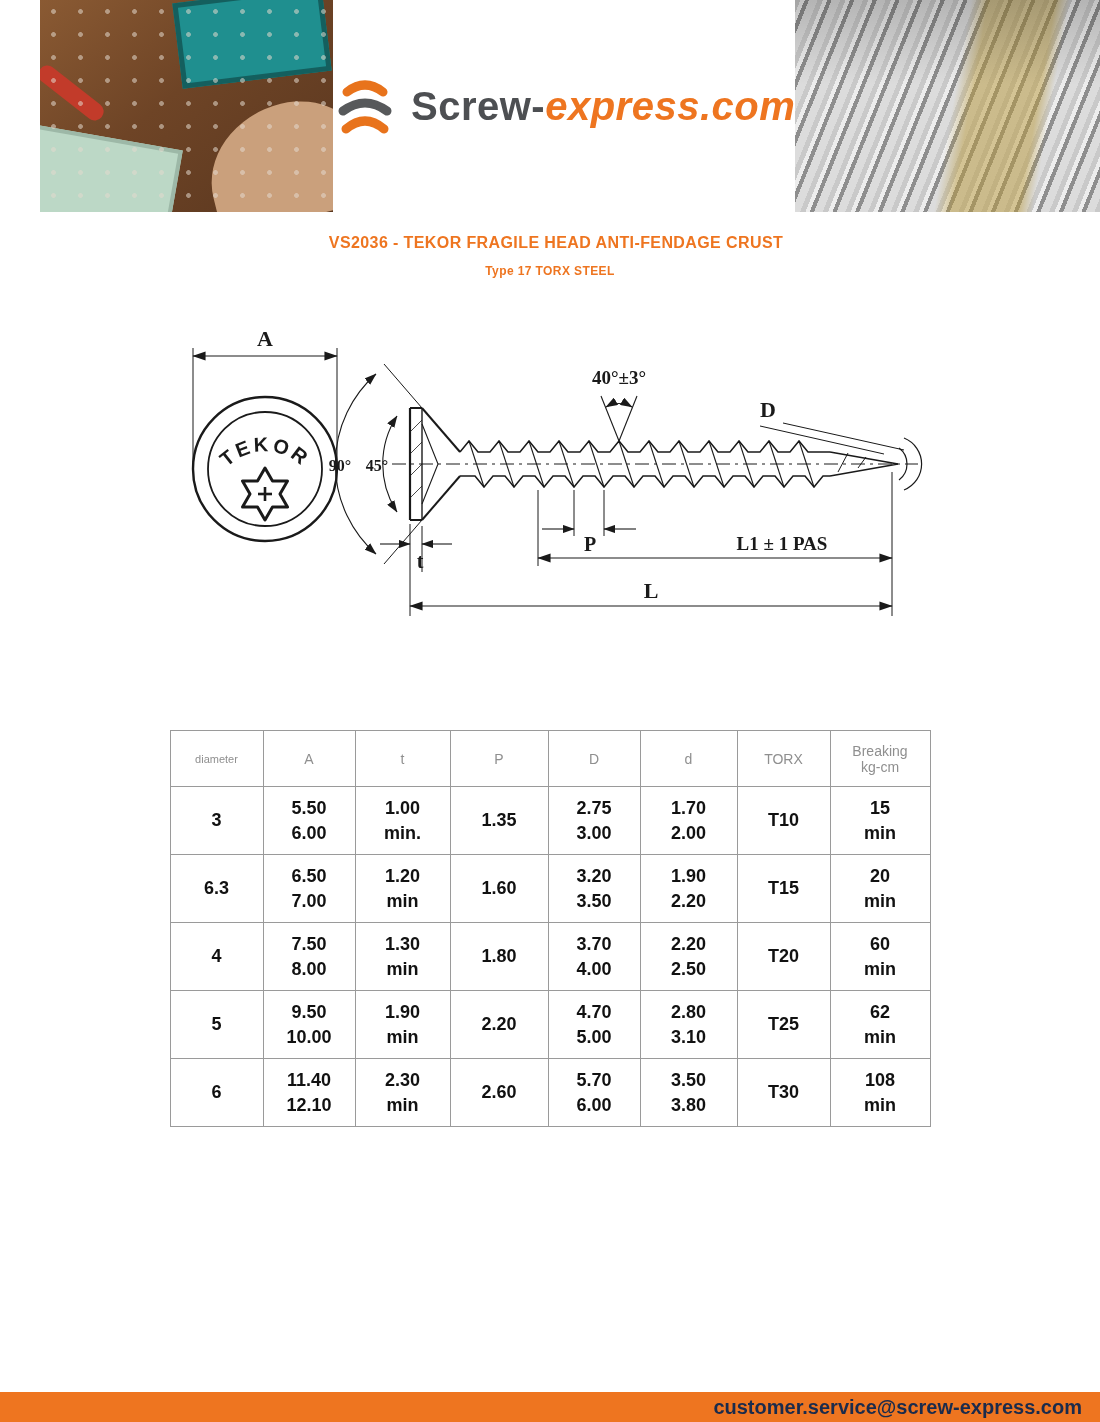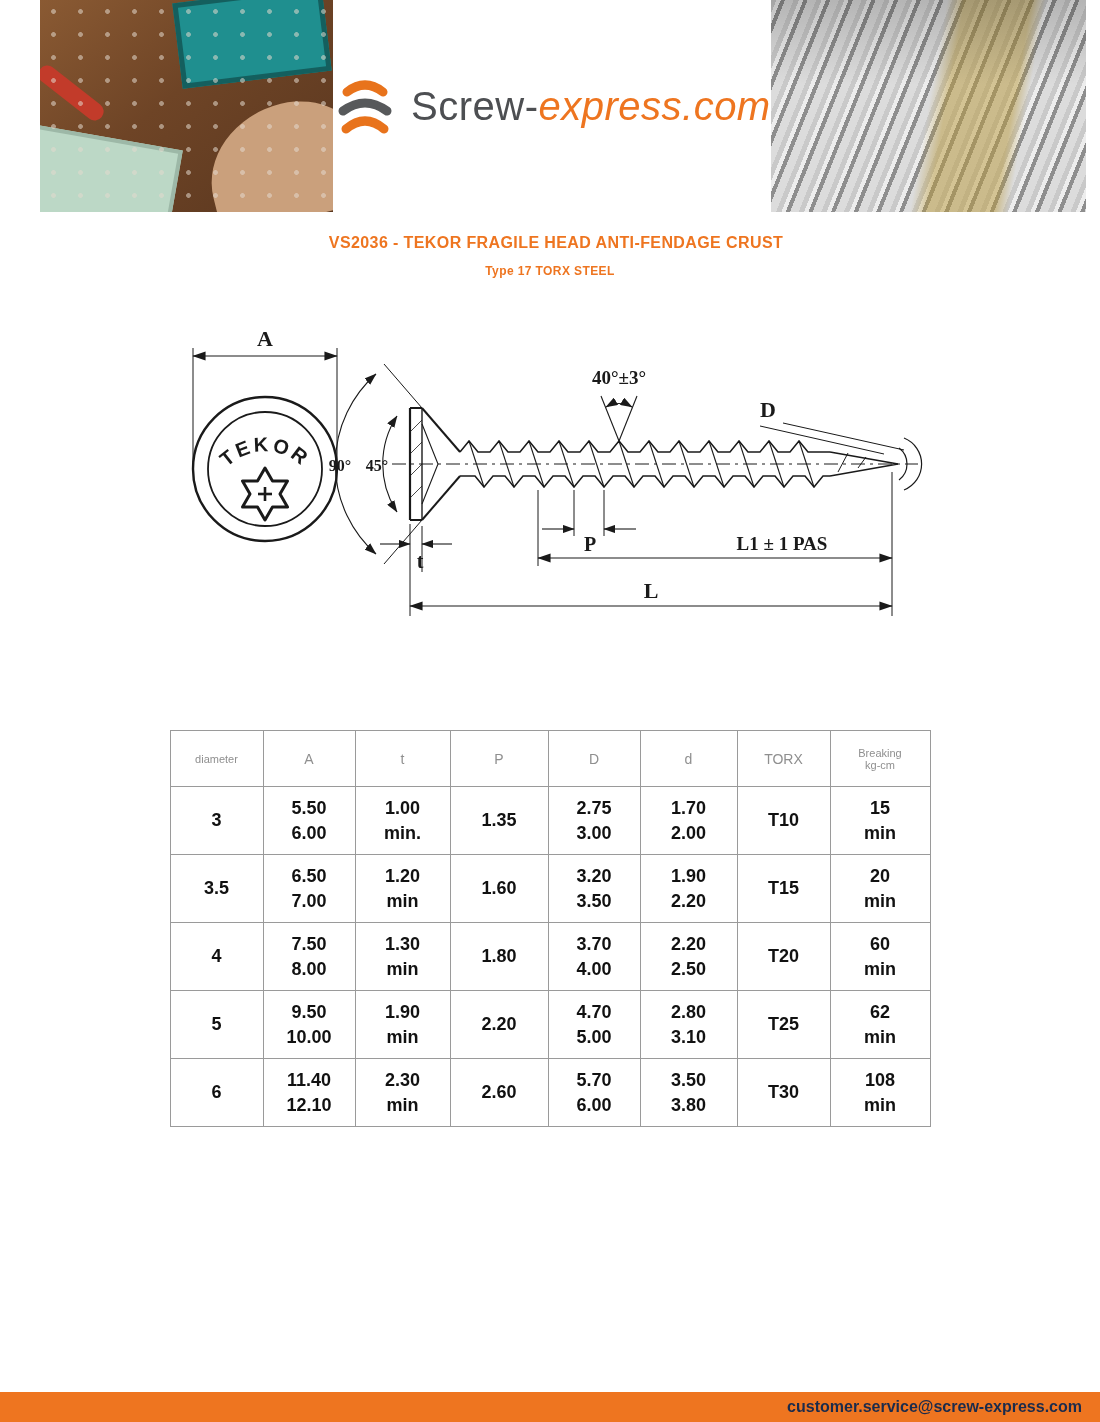--- a/index.html
+++ b/index.html
@@ -22,21 +22,21 @@
   .hand-shape { position:absolute; right:-34px; bottom:-8px; width:160px; height:116px; background:#caa07c;
     border-radius:55% 45% 0 0 / 65% 55% 0 0; transform:rotate(-14deg); }
   .tool-red { position:absolute; left:-8px; top:84px; width:78px; height:18px; background:#c23b2a;
     border-radius:9px; transform:rotate(38deg); }
   .brass-band { position:absolute; inset:0;
     background:linear-gradient(100deg,transparent 50%,rgba(186,154,60,.5) 55%,rgba(186,154,60,.5) 74%,transparent 78%); }
   .vignette { position:absolute; inset:0; background:linear-gradient(180deg,rgba(0,0,0,.18),transparent 40%); }
 
   .logo-area { flex:1; display:flex; align-items:center; justify-content:center; }
   .brand-line { display:flex; align-items:center; gap:14px; }
-  .brand-text { font-size:40px; font-weight:normal; letter-spacing:.5px; white-space:nowrap; }
+  .brand-text { font-size:40px; font-weight:bold; letter-spacing:.5px; white-space:nowrap; }
   .brand-prefix { color:#4d4f52; }
   .brand-suffix { color:var(--accent); font-style:italic; }
 
   
   .banner { margin:6px 40px 0; height:52px; background:var(--accent); display:flex; align-items:center; justify-content:center; }
   .banner-title { color:#fff; font-size:37px; font-weight:800; letter-spacing:1px; }
 
   
   .doc-title-1 { margin-top:22px; text-align:center; color:var(--accent); font-size:16px; font-weight:600; letter-spacing:.4px;padding-left:12px; }
   .doc-title-2 { margin-top:12px; text-align:center; color:var(--accent); font-size:12px; font-weight:600; letter-spacing:.4px; }
@@ -45,27 +45,27 @@
   .drawing-wrap { margin-top:26px; display:flex; justify-content:center; }
   .dim { font-family:"Liberation Serif","DejaVu Serif",serif; font-weight:bold; fill:#1a1a1a; }
   .sz16{font-size:16px} .sz19{font-size:19px} .sz20{font-size:20px} .sz22{font-size:22px}
   .head-brand { font-family:"Liberation Sans","DejaVu Sans",sans-serif; font-weight:bold; font-size:20px; letter-spacing:3px; fill:#1a1a1a; }
 
   
   .spec-table { border-collapse:collapse; margin:46px auto 4px; table-layout:fixed; width:760px; }
   .spec-table th, .spec-table td { border:1px solid #9a9a9a; text-align:center; vertical-align:middle; white-space:pre-line; padding:4px 2px; }
   .spec-table th { color:#8f8f8f; font-weight:400; font-size:14px; height:56px; }
   .spec-table th:first-child { font-size:11px; }
-  .spec-table th:last-child { font-size:11px; }
+  .spec-table th:last-child { font-size:14px; }
   .spec-table td { font-weight:bold; font-size:18px; height:68px; line-height:1.35; color:#111; }
 
   
   .footer { position:absolute; left:0; right:0; bottom:0; height:30px; background:var(--accent);
     display:flex; align-items:center; justify-content:flex-end; padding-right:18px; }
-  .footer-email { color:#1a2b4c; font-weight:bold; font-size:16px; }
+  .footer-email { color:#1a2b4c; font-weight:bold; font-size:20px; }
 </style>
 </head>
 <body>
 
 <div class="page">
 
   <div class="header">
     <div class="photo photo-left">
       <div class="tray-teal"></div>
       <div class="tray-mint"></div>
@@ -230,21 +230,21 @@
           <td>1.35</td>
           <td>2.75
 3.00</td>
           <td>1.70
 2.00</td>
           <td>T10</td>
           <td>15
 min</td>
         </tr>
         <tr>
-          <td>3.5</td>
+          <td>6.3</td>
           <td>6.50
 7.00</td>
           <td>1.20
 min</td>
           <td>1.60</td>
           <td>3.20
 3.50</td>
           <td>1.90
 2.20</td>
           <td>T15</td>

